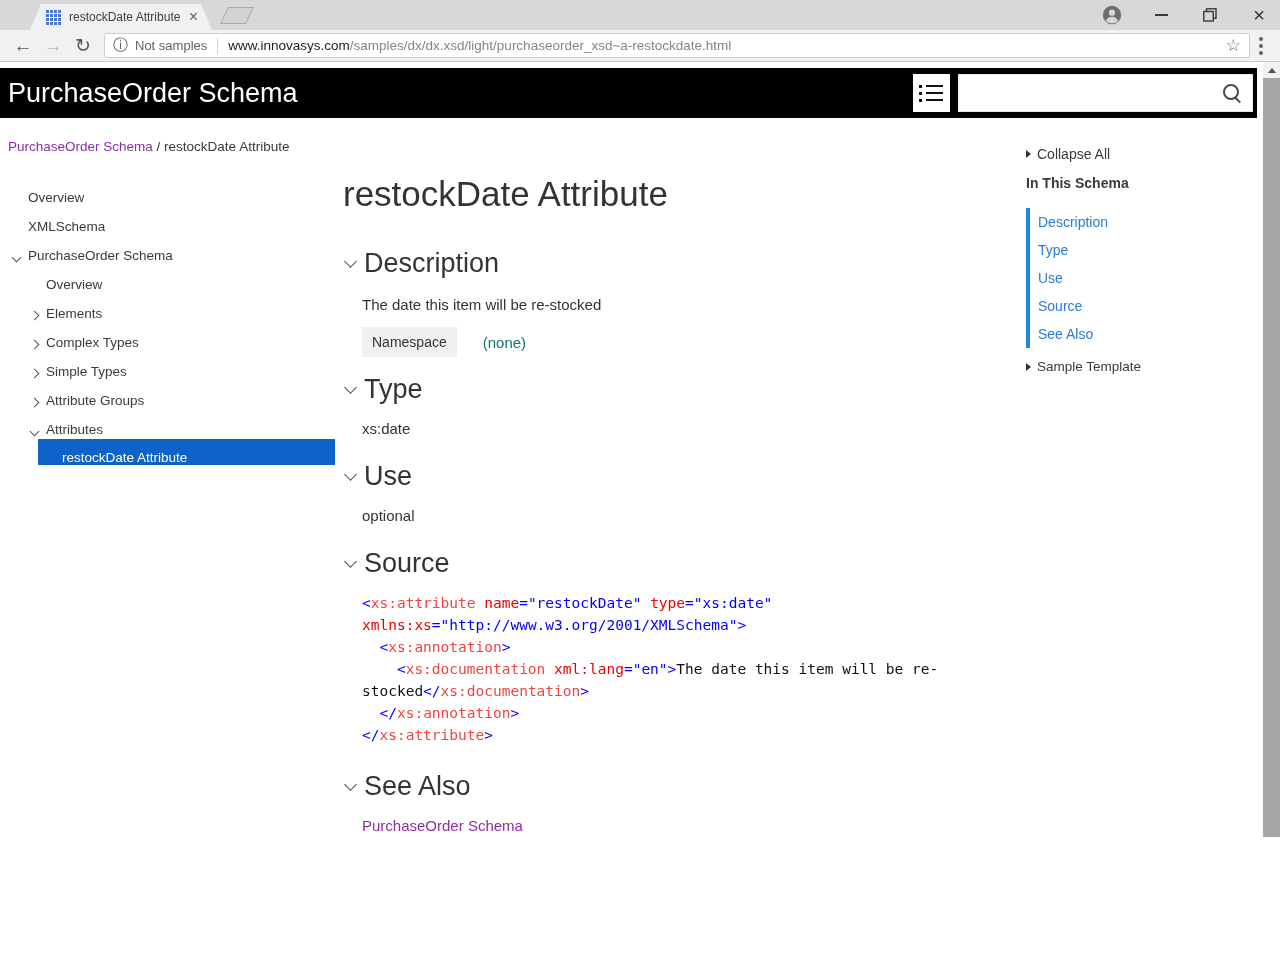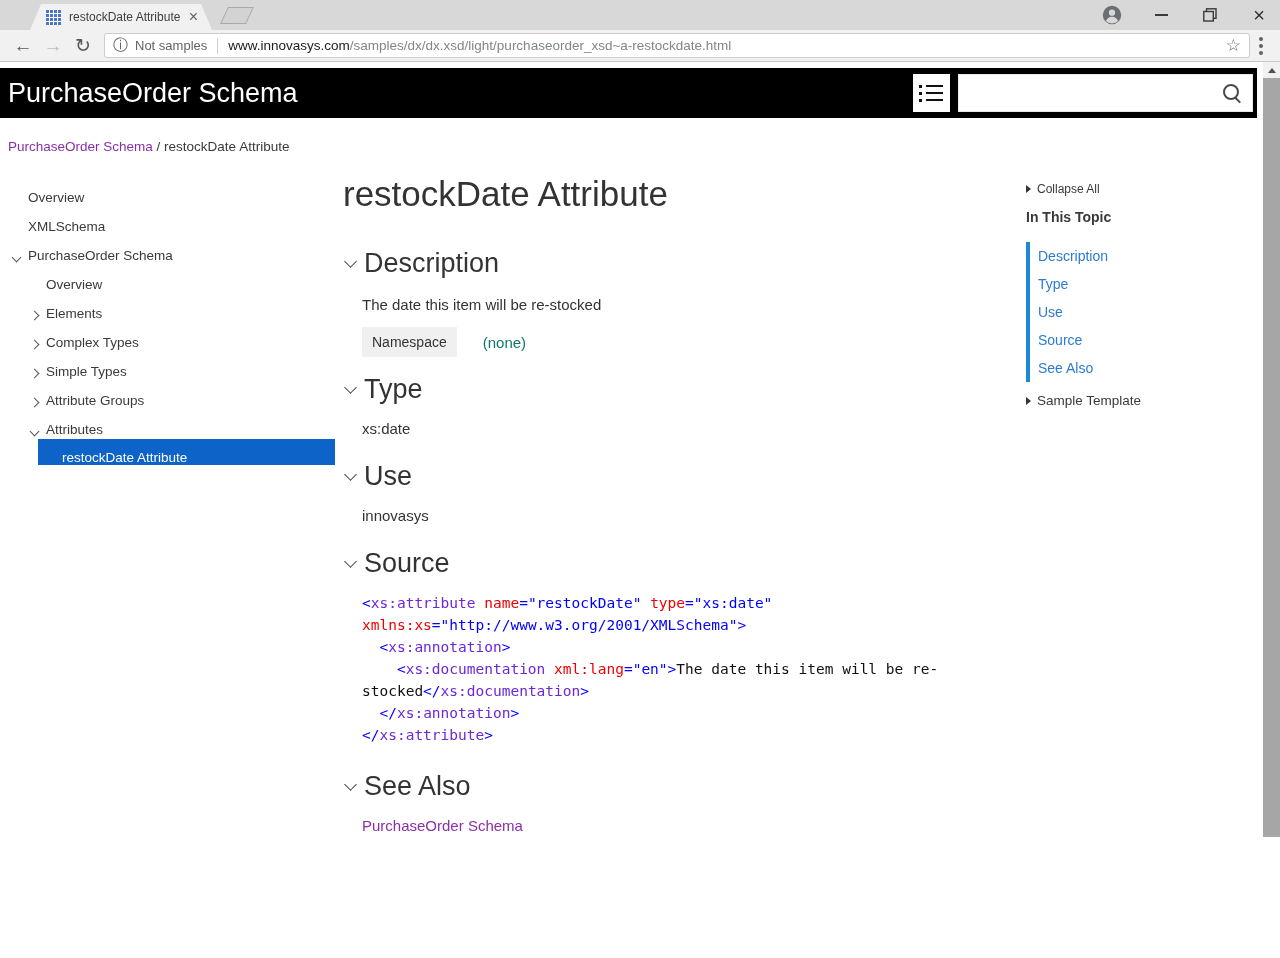--- a/index.html
+++ b/index.html
@@ -87,30 +87,30 @@
              border-bottom:1.6px solid #444; transform:rotate(45deg); margin:0 9px 4px 3px; flex:0 0 9px; }
   .content p, .ns-row { margin-left:19px; font-size:15px; color:#333; }
   .mt-desc-h2 { margin-top:32px; } .mt-p { margin-top:16px; }
   .ns-row { margin-top:14px; display:flex; align-items:center; }
   .ns-badge { background:#f0f0f0; padding:7px 10px; font-size:14px; color:#333; }
   .ns-value { margin-left:26px; font-size:15px; color:#0f766e; }
   .mt-type-h2 { margin-top:15px; } .mt-val { margin-top:14px; }
   .mt-use-h2 { margin-top:22px; } .mt-src-h2 { margin-top:22px; }
   .code { margin:12px 0 0 19px; font-family:"DejaVu Sans Mono","Liberation Mono",monospace;
           font-size:14.5px; line-height:22px; white-space:pre; }
-  .tok-d { color:#0000ff; } .tok-e { color:#6d28d9; } .tok-a { color:#f00000; } .tok-t { color:#111; }
+  .tok-d { color:#0000ff; } .tok-e { color:#ef4444; } .tok-a { color:#f00000; } .tok-t { color:#111; }
   .mt-see-h2 { margin-top:23px; }
   .see-link { margin-left:19px; margin-top:14px; font-size:15px; }
   .see-link a { color:#8b2fa8; text-decoration:none; }
   .footer-rule { margin:65px 0 0 8px; border-top:1px solid #d9d9d9; width:650px; }
   .footer { margin:16px 0 0 9px; font-size:13px; color:#333; }
 
   
   .toc { position:absolute; left:1026px; top:0; width:232px; }
-  .collapse-row { margin-top:120px; display:flex; align-items:center; font-size:12px; color:#3a3a3a; }
+  .collapse-row { margin-top:84px; display:flex; align-items:center; font-size:14px; color:#3a3a3a; }
   .tri { width:0; height:0; border-left:5px solid #333; border-top:4px solid transparent;
          border-bottom:4px solid transparent; margin-right:6px; flex:0 0 5px; }
   .toc-label { margin-top:13px; font-size:14px; font-weight:bold; color:#3a3a3a; }
   .toc-links { margin-top:17px; list-style:none; border-left:4px solid #1e87d8; padding-left:8px; }
   .toc-links li { line-height:27px; }
   .toc-links a { font-size:14px; color:#2b7bd4; text-decoration:none; }
   .sample-row { margin-top:11px; display:flex; align-items:center; font-size:13.5px; color:#3a3a3a; }
 
   
   .scrollbar { position:absolute; top:62px; left:1263px; width:17px; height:896px; background:#f1f1f1; }
@@ -265,21 +265,21 @@
       <h2 class="mt-type-h2">
           <span class="h2-chev"></span>
           <span>Type</span>
         </h2>
       <p class="mt-val">xs:date</p>
 
       <h2 class="mt-use-h2">
           <span class="h2-chev"></span>
           <span>Use</span>
         </h2>
-      <p class="mt-val">innovasys</p>
+      <p class="mt-val">optional</p>
 
       <h2 class="mt-src-h2">
           <span class="h2-chev"></span>
           <span>Source</span>
         </h2>
       <div class="code" id="source-code"><div class="code-line"><span class="tok-d">&lt;</span><span class="tok-e">xs:attribute</span><span class="tok-t"> </span><span class="tok-a">name</span><span class="tok-d">=</span><span class="tok-d">"restockDate"</span><span class="tok-t"> </span><span class="tok-a">type</span><span class="tok-d">=</span><span class="tok-d">"xs:date"</span></div><div class="code-line"><span class="tok-a">xmlns:xs</span><span class="tok-d">=</span><span class="tok-d">"http://www.w3.org/2001/XMLSchema"</span><span class="tok-d">&gt;</span></div><div class="code-line"><span class="tok-t">  </span><span class="tok-d">&lt;</span><span class="tok-e">xs:annotation</span><span class="tok-d">&gt;</span></div><div class="code-line"><span class="tok-t">    </span><span class="tok-d">&lt;</span><span class="tok-e">xs:documentation</span><span class="tok-t"> </span><span class="tok-a">xml:lang</span><span class="tok-d">=</span><span class="tok-d">"en"</span><span class="tok-d">&gt;</span><span class="tok-t">The date this item will be re-</span></div><div class="code-line"><span class="tok-t">stocked</span><span class="tok-d">&lt;/</span><span class="tok-e">xs:documentation</span><span class="tok-d">&gt;</span></div><div class="code-line"><span class="tok-t">  </span><span class="tok-d">&lt;/</span><span class="tok-e">xs:annotation</span><span class="tok-d">&gt;</span></div><div class="code-line"><span class="tok-d">&lt;/</span><span class="tok-e">xs:attribute</span><span class="tok-d">&gt;</span></div></div>
 
       <h2 class="mt-see-h2">
           <span class="h2-chev"></span>
           <span>See Also</span>
@@ -288,21 +288,21 @@
 
       <div class="footer-rule"></div>
       <div class="footer">© 2018 All Rights Reserved.</div>
     </main>
 
     <aside class="toc">
       <div class="collapse-row">
         <span class="tri"></span>
         <span>Collapse All</span>
       </div>
-      <div class="toc-label">In This Topic</div>
+      <div class="toc-label">In This Schema</div>
       <ul class="toc-links" id="toc-links">
           <li><a href="#">Description</a></li>
           <li><a href="#">Type</a></li>
           <li><a href="#">Use</a></li>
           <li><a href="#">Source</a></li>
           <li><a href="#">See Also</a></li>
         </ul>
       <div class="sample-row">
         <span class="tri"></span>
         <span>Sample Template</span>

